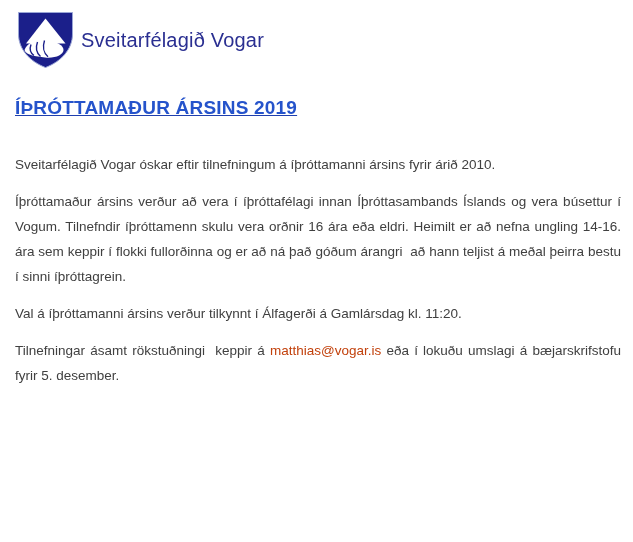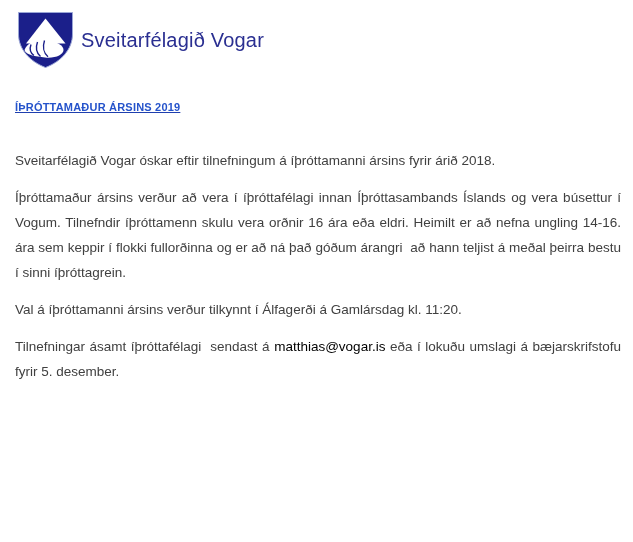--- a/index.html
+++ b/index.html
@@ -37,42 +37,42 @@
     font-size: 20px;
     color: #2a2f91;
     letter-spacing: 0.2px;
     white-space: nowrap;
   }
   
   .title-wrap {
     margin-top: 27px;
   }
   .doc-title {
-    font-size: 11px;
+    font-size: 19px;
     font-weight: bold;
     color: #2553cb;
     text-decoration: underline;
     text-decoration-color: #1f3fae;
     letter-spacing: 0.2px;
     cursor: pointer;
   }
   
   .doc-body {
     margin-top: 33px;
   }
   .doc-body p {
     margin: 0 0 12px 0;
     font-size: 13.5px;
     line-height: 25px;
     color: #404040;
     text-align: justify;
     white-space: pre-wrap;
   }
   .email {
-    color: #000000;
+    color: #c2410c;
   }
 </style>
 </head>
 <body>
 
 <div class="page">
 
   <header class="logo-row">
     <svg class="crest" viewBox="0 0 57 58" aria-hidden="true">
 
@@ -86,19 +86,19 @@
       <path d="M27.5,29.5 C25.5,35.5 26.5,42 31,45.8" fill="none" stroke="#1b1f8a" stroke-width="1.4"></path>
     </svg>
     <span class="org-name">Sveitarfélagið Vogar</span>
   </header>
 
   <div class="title-wrap">
     <a class="doc-title">ÍÞRÓTTAMAÐUR ÁRSINS 2019</a>
   </div>
 
   <main class="doc-body">
-    <p>Sveitarfélagið Vogar óskar eftir tilnefningum á íþróttamanni ársins fyrir árið 2018.</p>
+    <p>Sveitarfélagið Vogar óskar eftir tilnefningum á íþróttamanni ársins fyrir árið 2010.</p>
     <p>Íþróttamaður ársins verður að vera í íþróttafélagi innan Íþróttasambands Íslands og vera búsettur í Vogum. Tilnefndir íþróttamenn skulu vera orðnir 16 ára eða eldri. Heimilt er að nefna ungling 14-16. ára sem keppir í flokki fullorðinna og er að ná það góðum árangri  að hann teljist á meðal þeirra bestu í sinni íþróttagrein.</p>
     <p>Val á íþróttamanni ársins verður tilkynnt í Álfagerði á Gamlársdag kl. 11:20.</p>
-    <p><span>Tilnefningar ásamt íþróttafélagi  sendast á </span><span class="email">matthias@vogar.is</span><span> eða í lokuðu umslagi á bæjarskrifstofu fyrir 5. desember.</span></p>
+    <p><span>Tilnefningar ásamt rökstuðningi  keppir á </span><span class="email">matthias@vogar.is</span><span> eða í lokuðu umslagi á bæjarskrifstofu fyrir 5. desember.</span></p>
   </main>
 
 </div>
 
 </body></html>

